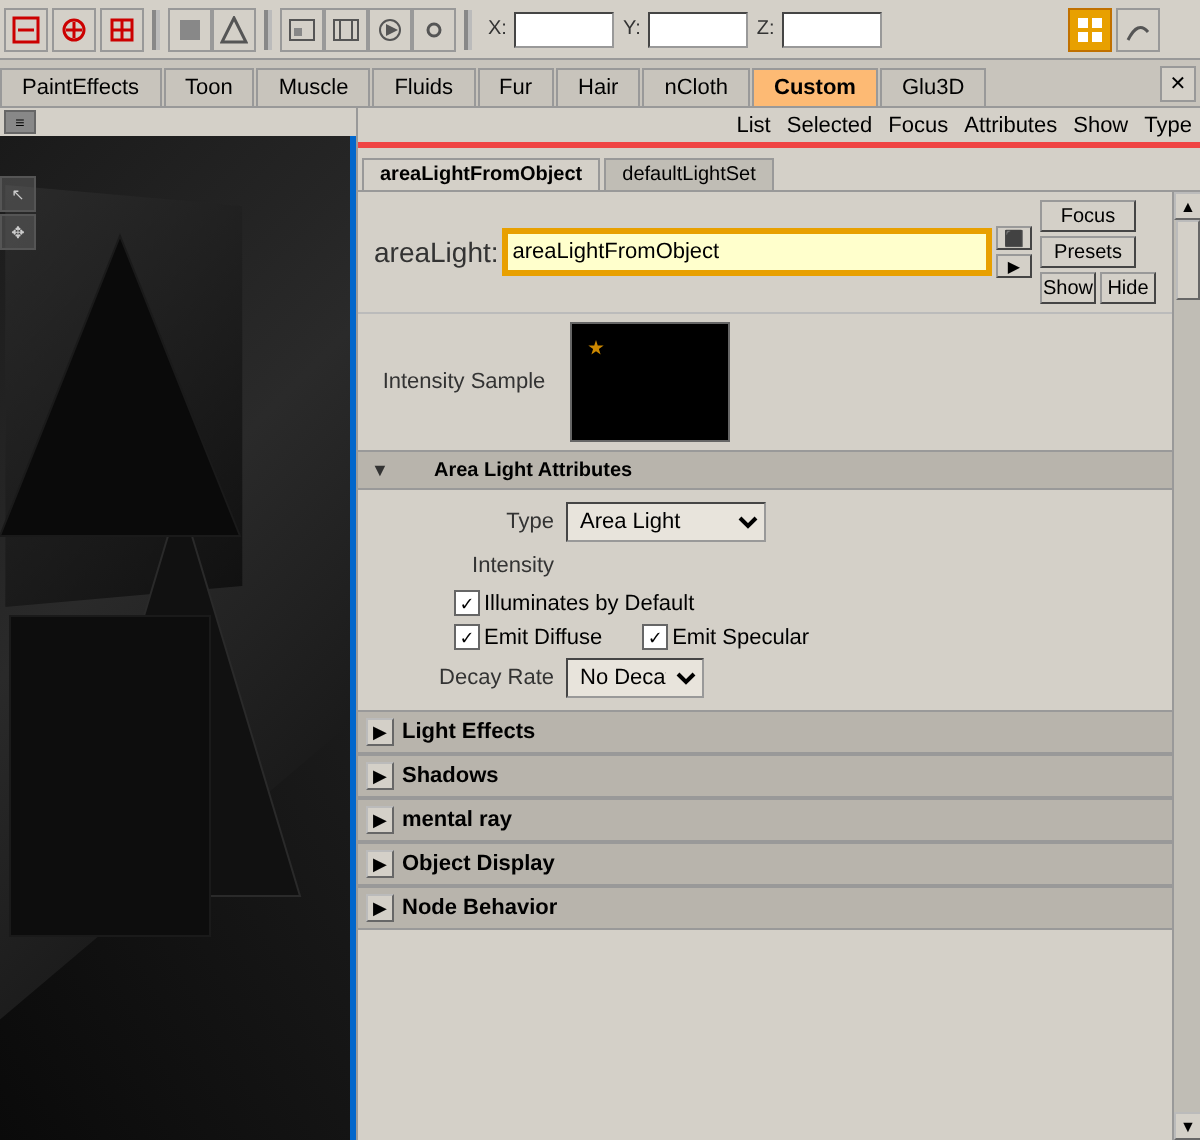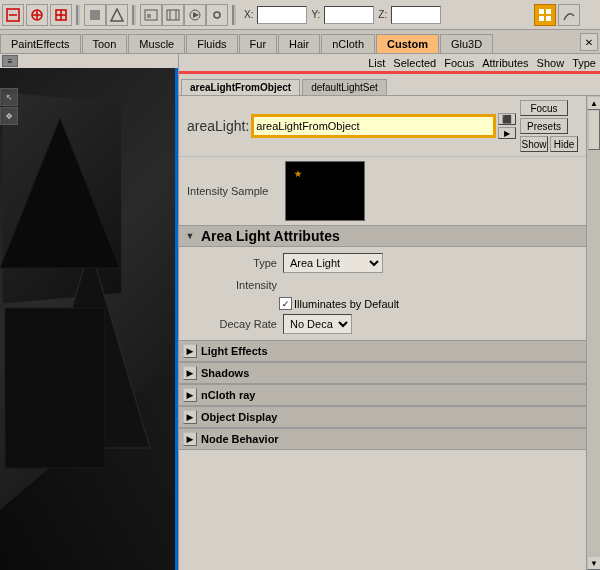--- a/index.html
+++ b/index.html
@@ -311,21 +311,21 @@
     .intensity-row {
       display: flex;
       align-items: center;
       padding: 4px 8px;
       gap: 8px;
     }
     .intensity-label {
       font-size: 11px;
       color: #333;
       min-width: 90px;
-      text-align: left;
+      text-align: center;
     }
     .intensity-sample-box {
       width: 80px;
       height: 60px;
       background: #000;
       position: relative;
       border: 1px solid #666;
     }
     .intensity-dot {
       position: absolute;
@@ -350,24 +350,24 @@
     .section-arrow {
       width: 14px;
       height: 14px;
       display: flex;
       align-items: center;
       justify-content: center;
       font-size: 9px;
       color: #333;
     }
     .section-title {
-      font-size: 14px;
+      font-size: 10px;
       font-weight: bold;
       color: #000;
-      margin-left: 4px;
+      margin-left: 20px;
     }
 
     
     .attr-content {
       padding: 4px 0;
       background: #d4d0c8;
     }
     .attr-row {
       display: flex;
       align-items: center;
@@ -440,21 +440,21 @@
       width: 2px;
       height: 14px;
       background: #555;
     }
 
     
     .checkbox-row {
       display: flex;
       align-items: center;
       gap: 4px;
-      margin-left: 100px;
+      margin-left: 48px;
       padding: 2px 0;
     }
     .cb-item {
       display: flex;
       align-items: center;
       gap: 2px;
       font-size: 11px;
     }
     .cb-box {
       width: 13px;
@@ -763,20 +763,30 @@
           <div class="attr-row">
             <span class="attr-row-label">Intensity</span>
           </div>
 
           <div class="checkbox-row">
             <div class="cb-item">
               <div class="cb-box checked"></div>
               <span>Illuminates by Default</span>
             </div>
           </div>
+          <div class="checkbox-row">
+            <div class="cb-item">
+              <div class="cb-box checked"></div>
+              <span>Emit Diffuse</span>
+            </div>
+            <div class="cb-item" style="margin-left:16px;">
+              <div class="cb-box checked"></div>
+              <span>Emit Specular</span>
+            </div>
+          </div>
 
           <div class="decay-row">
             <span class="decay-label">Decay Rate</span>
             <select class="decay-dropdown">
               <option>No Decay</option>
             </select>
           </div>
         </div>
 
         <div class="collapsible-section">
@@ -789,21 +799,21 @@
         <div class="collapsible-section">
           <div class="coll-header">
             <div class="coll-arrow">▶</div>
             <span class="coll-title">Shadows</span>
           </div>
         </div>
 
         <div class="collapsible-section">
           <div class="coll-header">
             <div class="coll-arrow">▶</div>
-            <span class="coll-title">nCloth ray</span>
+            <span class="coll-title">mental ray</span>
           </div>
         </div>
 
         <div class="collapsible-section">
           <div class="coll-header">
             <div class="coll-arrow">▶</div>
             <span class="coll-title">Object Display</span>
           </div>
         </div>
 

